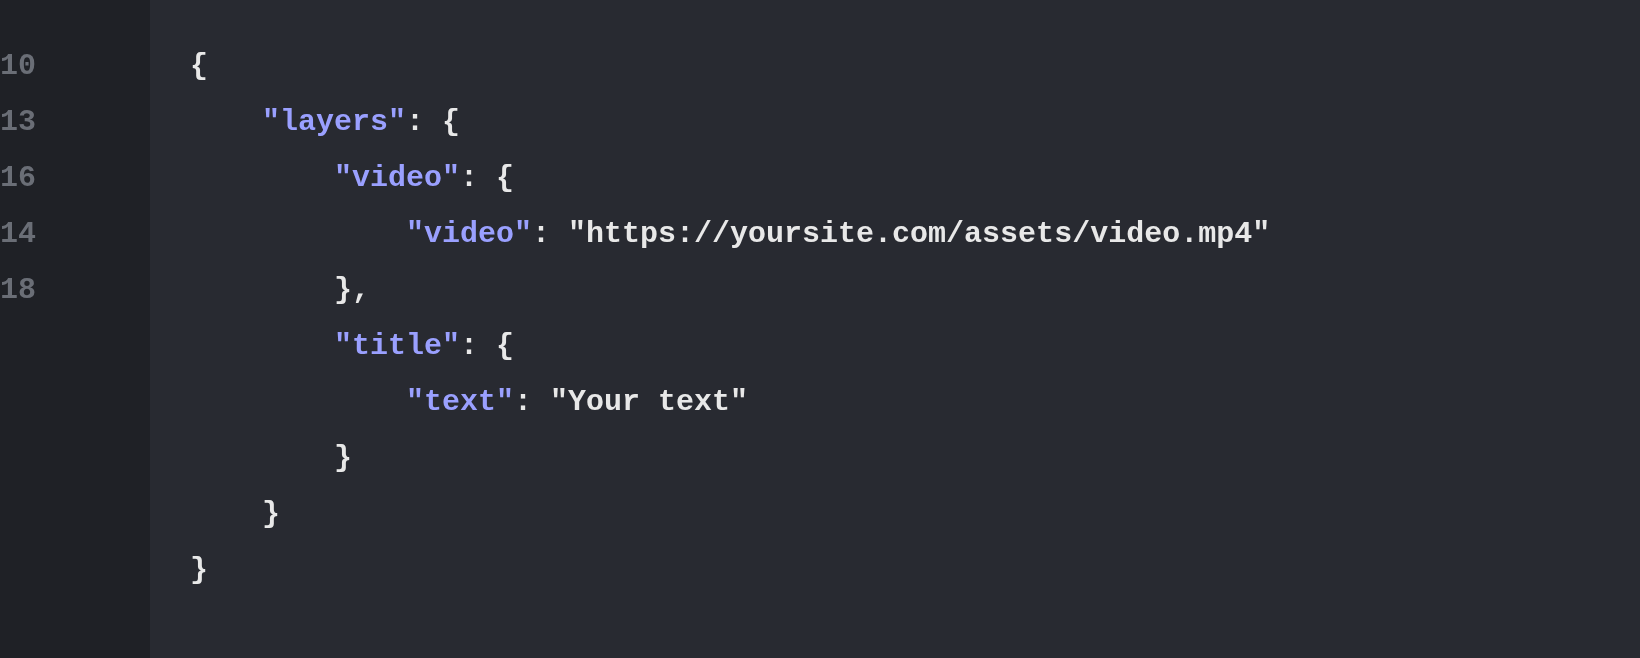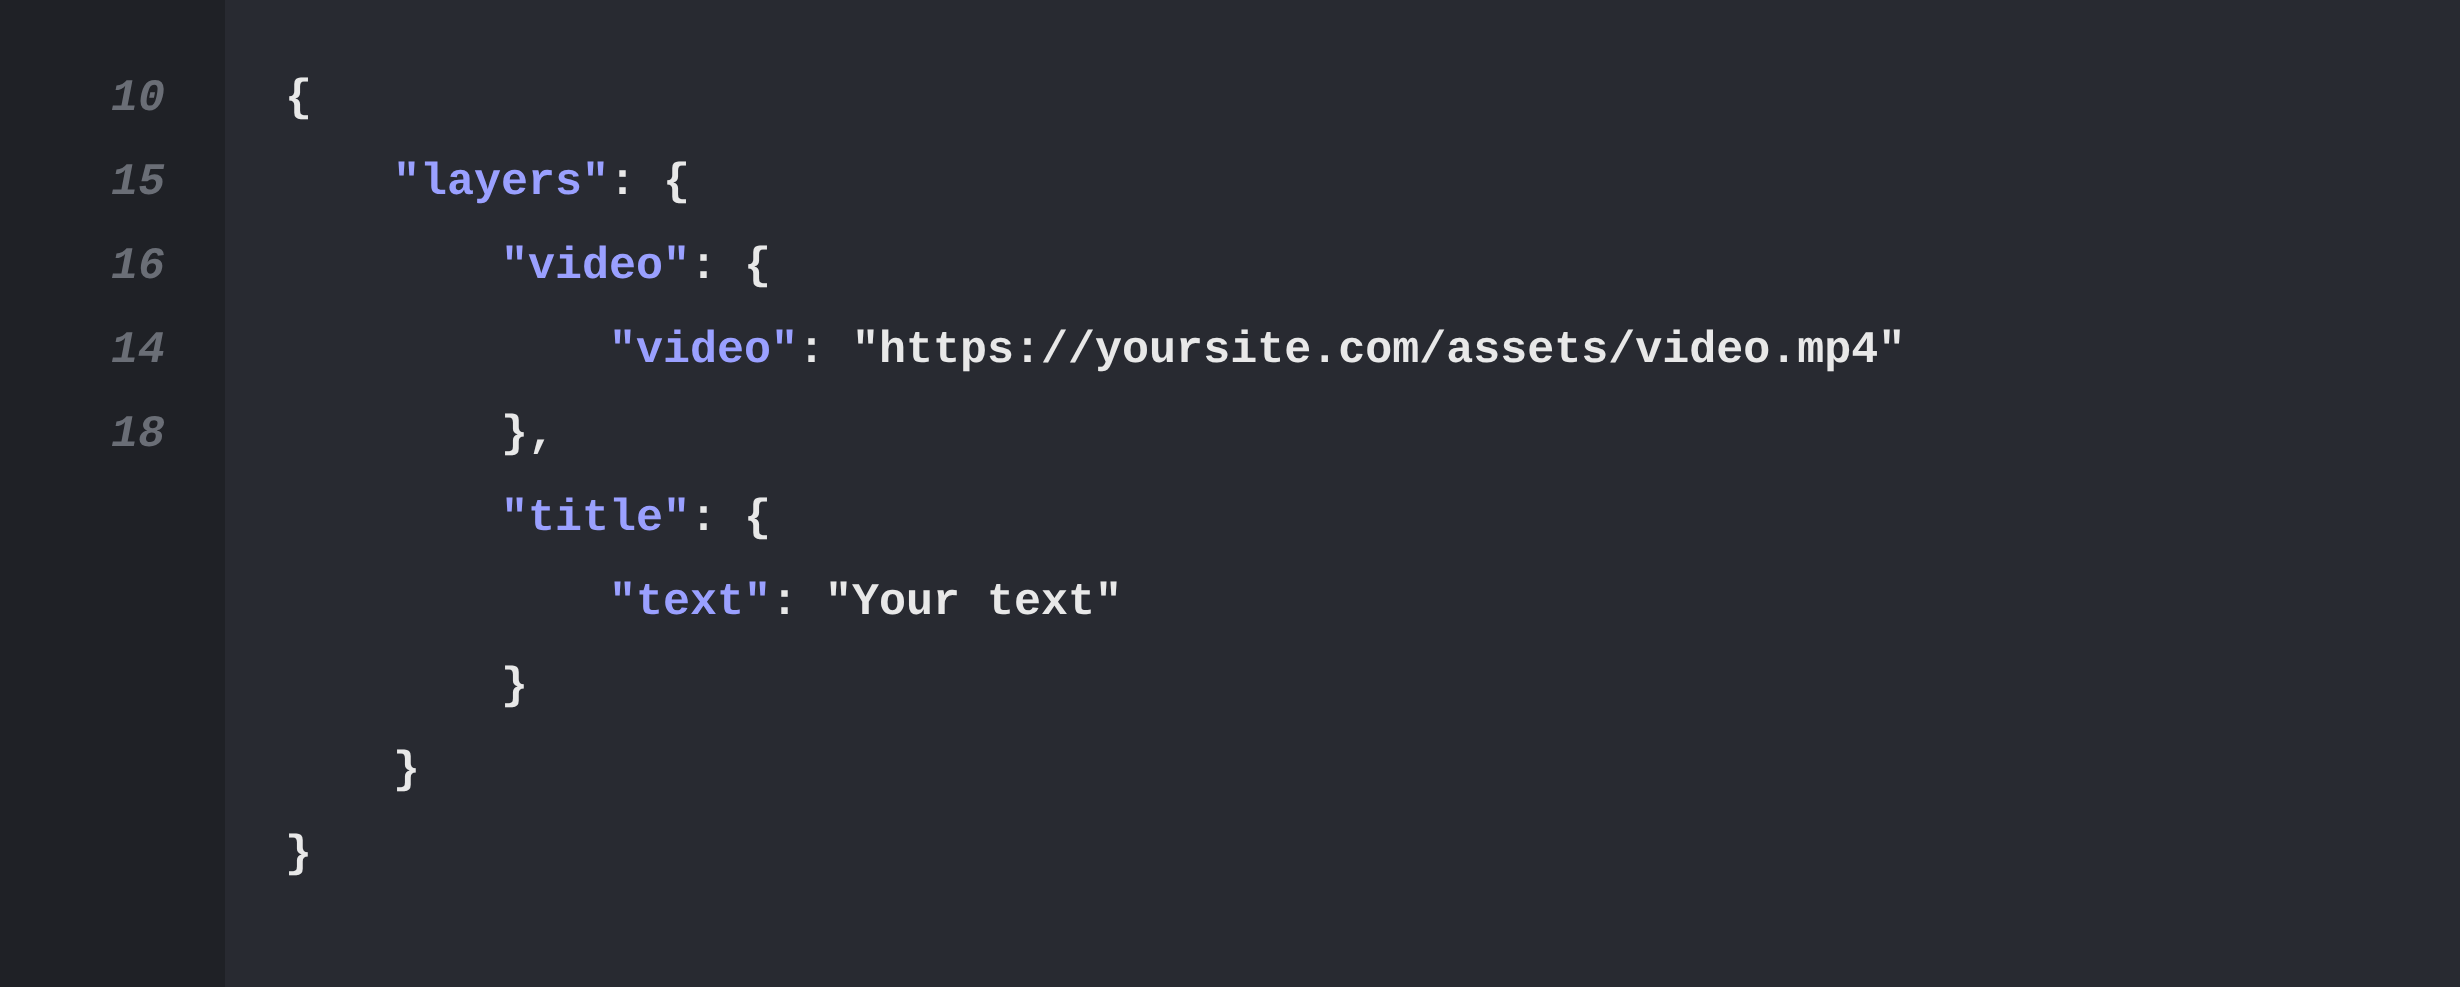--- a/index.html
+++ b/index.html
@@ -18,27 +18,26 @@
   }
   .gutter {
     background: #1f2126;
     width: 150px;
     flex: none;
     padding-top: 38px;
     padding-bottom: 38px;
   }
   .gutter-number {
     color: #6a6e76;
-    text-align: right;
+    text-align: left;
     padding-right: 40px;
     line-height: 56px;
     height: 56px;
     font-weight: 600;
     user-select: none;
-    font-style: italic;
   }
   .code {
     flex: 1;
     background: #282a31;
     padding-top: 38px;
     padding-bottom: 38px;
     padding-left: 40px;
   }
   .code-line {
     line-height: 56px;
@@ -54,21 +53,21 @@
   .i2 { padding-left: 72px; }
   .i3 { padding-left: 144px; }
   .i4 { padding-left: 216px; }
 </style>
 </head>
 <body>
 
 <div class="editor">
   <div class="gutter">
       <div class="gutter-number">10</div>
-      <div class="gutter-number">15</div>
+      <div class="gutter-number">13</div>
       <div class="gutter-number">16</div>
       <div class="gutter-number">14</div>
       <div class="gutter-number">18</div>
     </div>
   <div class="code">
       <div class="code-line i1"><span class="tok-punct">{</span></div>
       <div class="code-line i2"><span class="tok-key">"layers"</span><span class="tok-punct">: {</span></div>
       <div class="code-line i3"><span class="tok-key">"video"</span><span class="tok-punct">: {</span></div>
       <div class="code-line i4"><span class="tok-key">"video"</span><span class="tok-punct">: </span><span class="tok-str">"https://yoursite.com/assets/video.mp4"</span></div>
       <div class="code-line i3"><span class="tok-punct">},</span></div>

